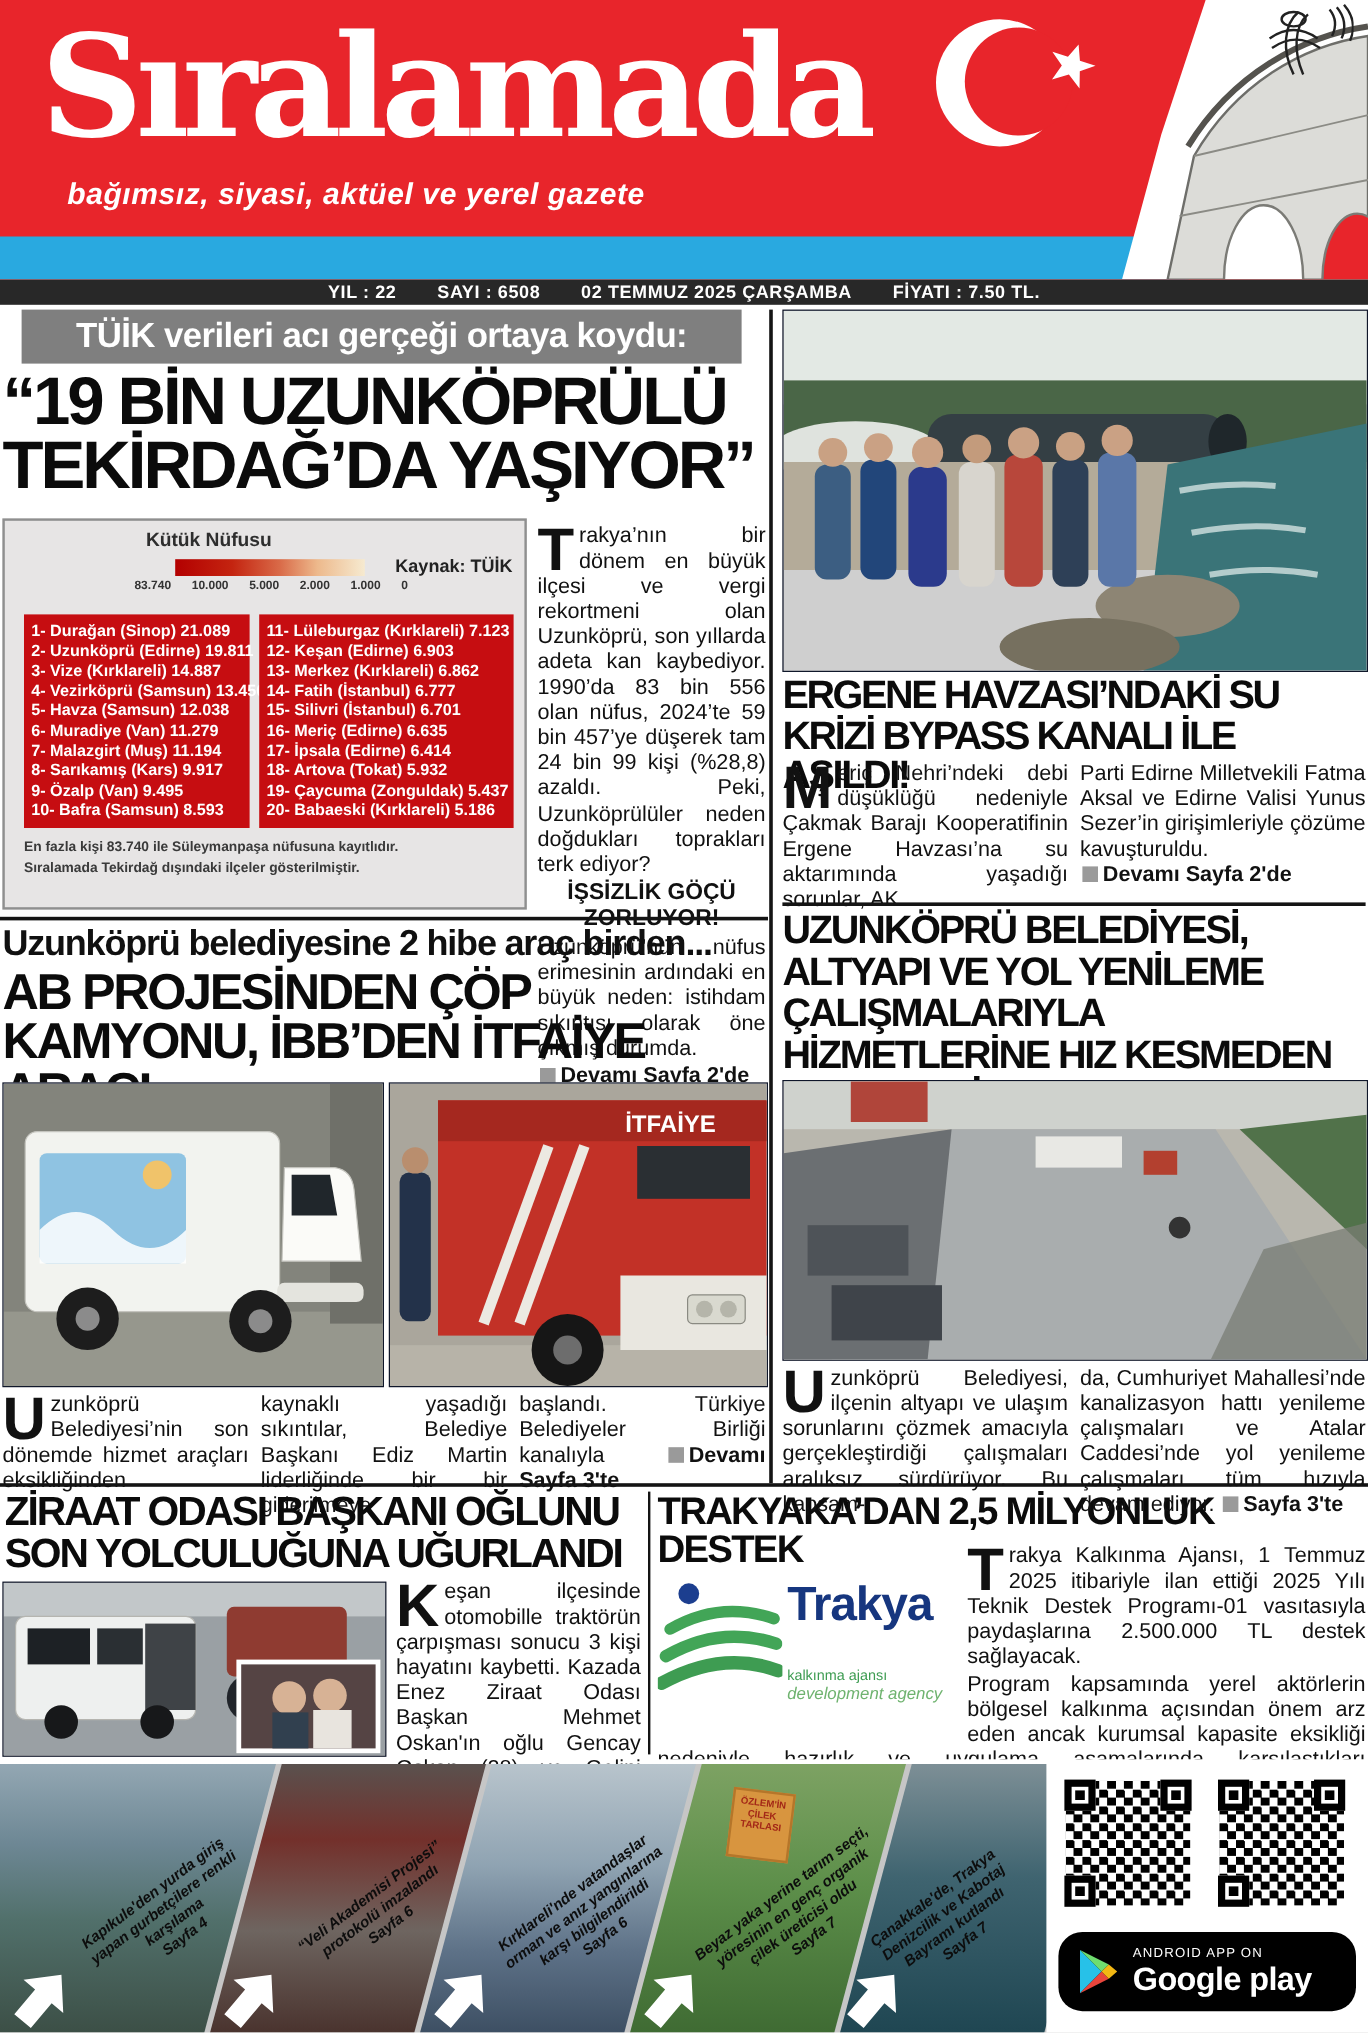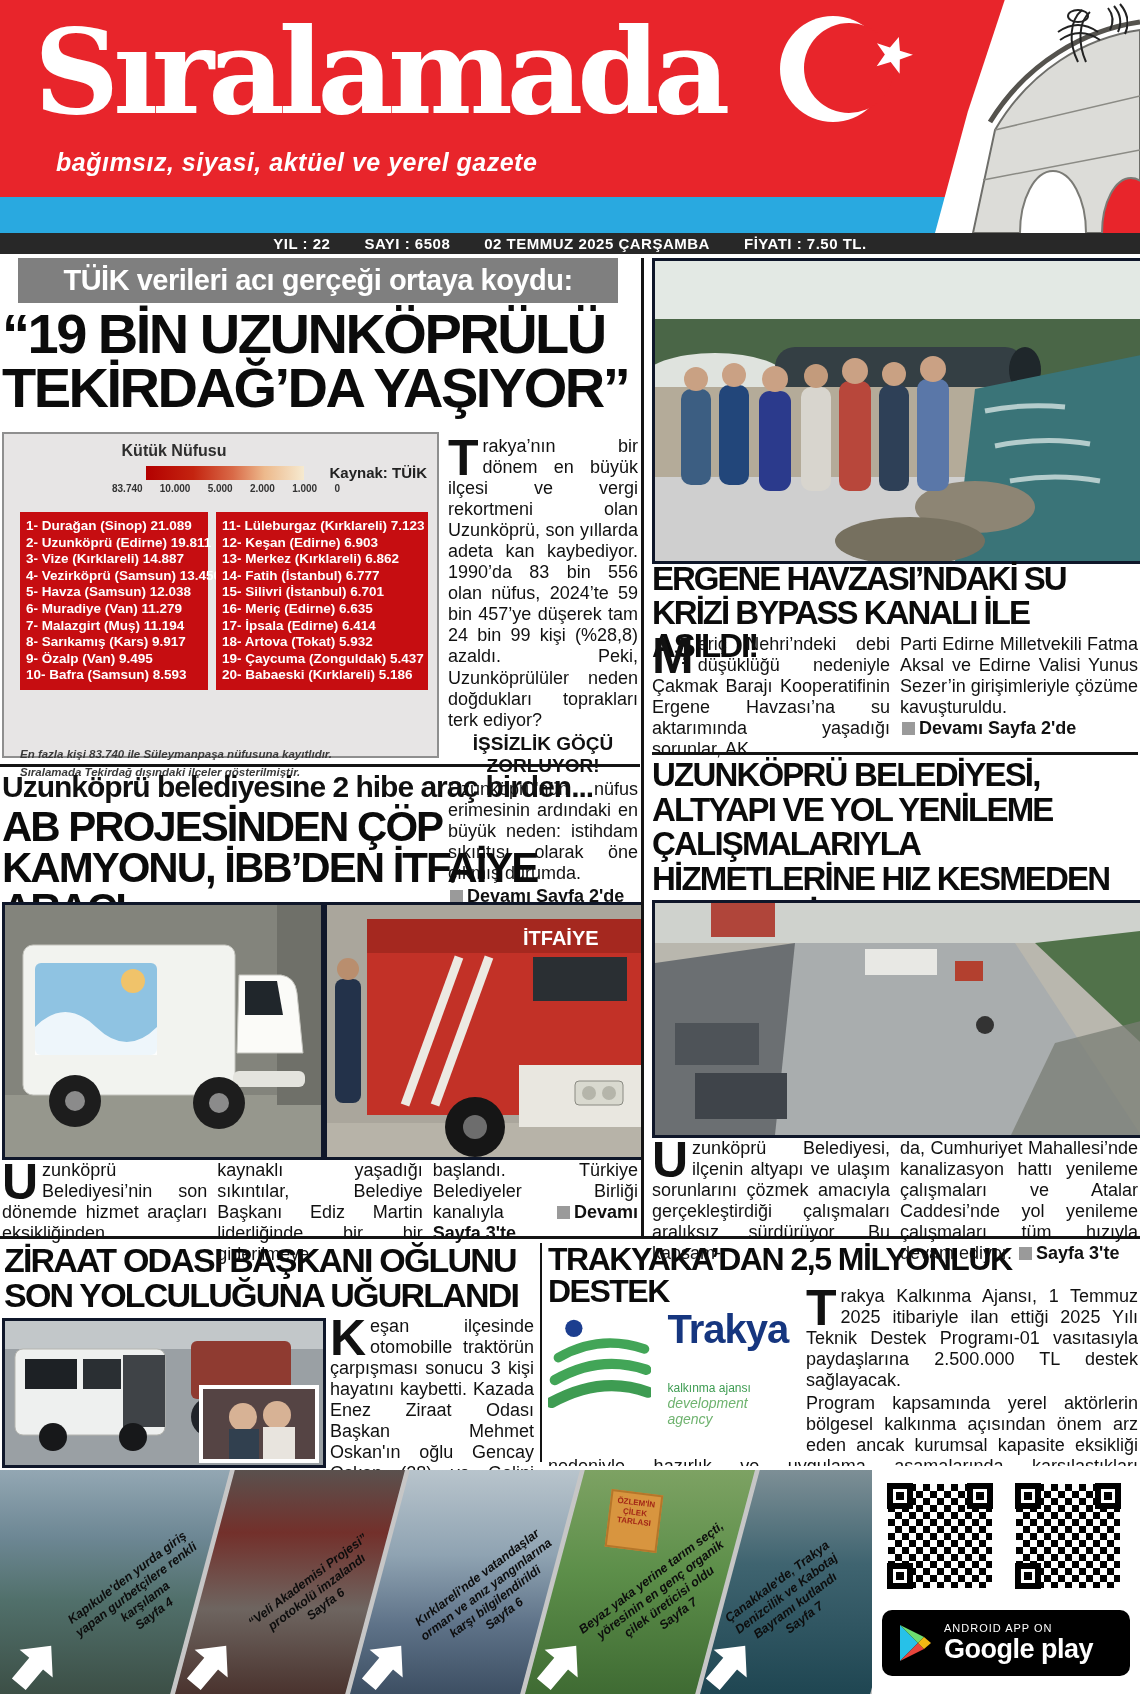--- a/index.html
+++ b/index.html
@@ -28,57 +28,57 @@
   
   .headline{font-weight:800;color:#0b0b0b;letter-spacing:-1.5px;line-height:1.0;}
   .article{font-size:18px;line-height:1.17;text-align:justify;color:#111;}
   .dropcap{float:left;font-size:50px;line-height:.78;font-weight:bold;padding:3px 4px 0 0;}
   .cont{font-weight:bold;}
   .sq{display:inline-block;width:13px;height:13px;background:#9a9a9a;margin:0 4px 0 2px;vertical-align:-1px;}
   .hline{background:#141414;}
   .vline{background:#141414;}
   .cols{display:flex;gap:10px;}
   .cols>div{flex:1;}
-  .photo{border:3px solid #0f172a;background:#cfcfcf;overflow:hidden;}
+  .photo{border:1px solid #0f172a;background:#cfcfcf;overflow:hidden;}
   .photo svg{display:block;width:100%;height:100%;}
 
   
   .kicker{position:absolute;top:258px;left:18px;width:600px;height:45px;background:#7f7f7f;
           color:#fff;font-size:29px;font-weight:bold;text-align:center;line-height:45px;letter-spacing:-.5px;}
   .lead-headline{position:absolute;top:307px;left:2px;width:636px;font-size:56px;line-height:.97;letter-spacing:-2.5px;}
 
   
   .chart{position:absolute;top:432px;left:2px;width:437px;height:326px;background:#e7e5e5;border:2px solid #8f8f8f;box-sizing:border-box;}
   .chart-title{position:absolute;top:8px;left:0;width:340px;text-align:center;font-size:16px;font-weight:bold;color:#2e2e2e;}
   .scale-bar{position:absolute;top:32px;left:142px;width:158px;height:14px;
              background:linear-gradient(90deg,#b30000 0%,#c42410 30%,#d96a48 55%,#edb98c 75%,#f6ead0 100%);}
   .scale-labels{position:absolute;top:49px;left:108px;width:228px;display:flex;justify-content:space-between;}
   .scale-labels div{font-size:10px;font-weight:bold;color:#333;text-align:center;}
   .chart-source{position:absolute;top:30px;right:10px;font-size:15px;font-weight:bold;color:#222;}
   .redbox{position:absolute;top:78px;background:#c60d11;color:#fff;font-size:13.5px;font-weight:bold;
           padding:6px 6px;box-sizing:border-box;height:178px;}
   .redbox .chart-row{line-height:16.6px;white-space:nowrap;}
   .redbox-l{left:16px;width:188px;}
   .redbox-r{left:212px;width:212px;}
-  .chart-notes{position:absolute;top:264px;left:16px;width:400px;font-size:11.5px;font-weight:bold;font-style:italic;color:#3a3a3a;line-height:1.55;margin-top:48px;}
+  .chart-notes{position:absolute;top:264px;left:16px;width:400px;font-size:11.5px;font-weight:bold;color:#3a3a3a;line-height:1.55;}
 
   .lead-article{position:absolute;top:436px;left:448px;width:190px;}
   .lead-sub{font-weight:800;font-size:19px;text-align:center;margin:2px 0;}
 
   
   .hibe-kicker{position:absolute;top:770px;left:2px;width:636px;font-size:30px;font-weight:bold;letter-spacing:-1px;color:#101010;}
   .hibe-headline{position:absolute;top:806px;left:2px;width:636px;font-size:42px;line-height:.98;letter-spacing:-2px;}
 
   
   .ziraat-headline{position:absolute;top:1243px;left:4px;width:532px;font-size:34px;line-height:1.02;letter-spacing:-1.8px;}
 
   
   .trk-headline{position:absolute;top:1243px;left:548px;width:590px;font-size:32px;letter-spacing:-1.5px;}
   .trk-content{position:absolute;top:1286px;left:548px;width:590px;height:180px;overflow:hidden;}
-  .trk-logo{float:left;width:248px;height:152px;margin:6px 10px 0 0;display:flex;align-items:center;gap:16px;}
+  .trk-logo{float:left;width:248px;height:152px;margin:6px 10px 0 0;display:flex;align-items:center;gap:4px;}
   .trk-name{font-size:40px;font-weight:bold;color:#16367f;letter-spacing:-1px;line-height:1;}
   .trk-l1{font-size:12px;font-weight:normal;color:#3e9c52;margin-top:32px;}
   .trk-l2{font-size:14px;font-style:italic;color:#6fb36f;}
   .trk-content p{margin:0 0 2px 0;}
 
   
   .ergene-headline{position:absolute;top:562px;left:652px;width:486px;font-size:33px;line-height:1.02;letter-spacing:-2px;}
   .yol-headline{position:absolute;top:758px;left:652px;width:486px;font-size:33px;line-height:1.05;letter-spacing:-1.8px;}
 
   
@@ -92,21 +92,21 @@
   .sign{position:absolute;width:52px;height:58px;transform:rotate(7deg);background:#d8953f;
         border:2px solid #b5762a;font-size:8px;font-weight:800;color:#a32717;text-align:center;line-height:1.2;padding-top:4px;box-sizing:border-box;}
 
   
   .qr-panel{position:absolute;top:1470px;left:872px;width:268px;height:224px;background:#fff;}
   .qr{position:absolute;width:112px;height:112px;border:4px solid #fff;box-sizing:border-box;
       background:conic-gradient(#000 25%,#fff 0 50%,#000 0 75%,#fff 0) 0 0/14px 14px;}
   .qr .f{position:absolute;width:26px;height:26px;border:6px solid #000;background:#fff;box-sizing:border-box;}
   .qr .f::after{content:"";position:absolute;left:3px;top:3px;width:8px;height:8px;background:#000;}
   .f1{left:-1px;top:-1px;} .f2{right:-1px;top:-1px;} .f3{left:-1px;bottom:-1px;}
-  .gp-badge{position:absolute;left:10px;top:140px;width:248px;height:66px;background:#000;border-radius:10px;
+  .gp-badge{position:absolute;left:10px;top:140px;width:248px;height:66px;background:#000;border-radius:20px;
             display:flex;align-items:center;gap:12px;padding-left:16px;box-sizing:border-box;color:#fff;}
   .gp-small{font-size:11px;letter-spacing:1px;}
   .gp-big{font-size:27px;font-weight:bold;letter-spacing:-.5px;}
 </style>
 </head>
 <body>
 
 <div class="page">
 
   <header class="masthead">

